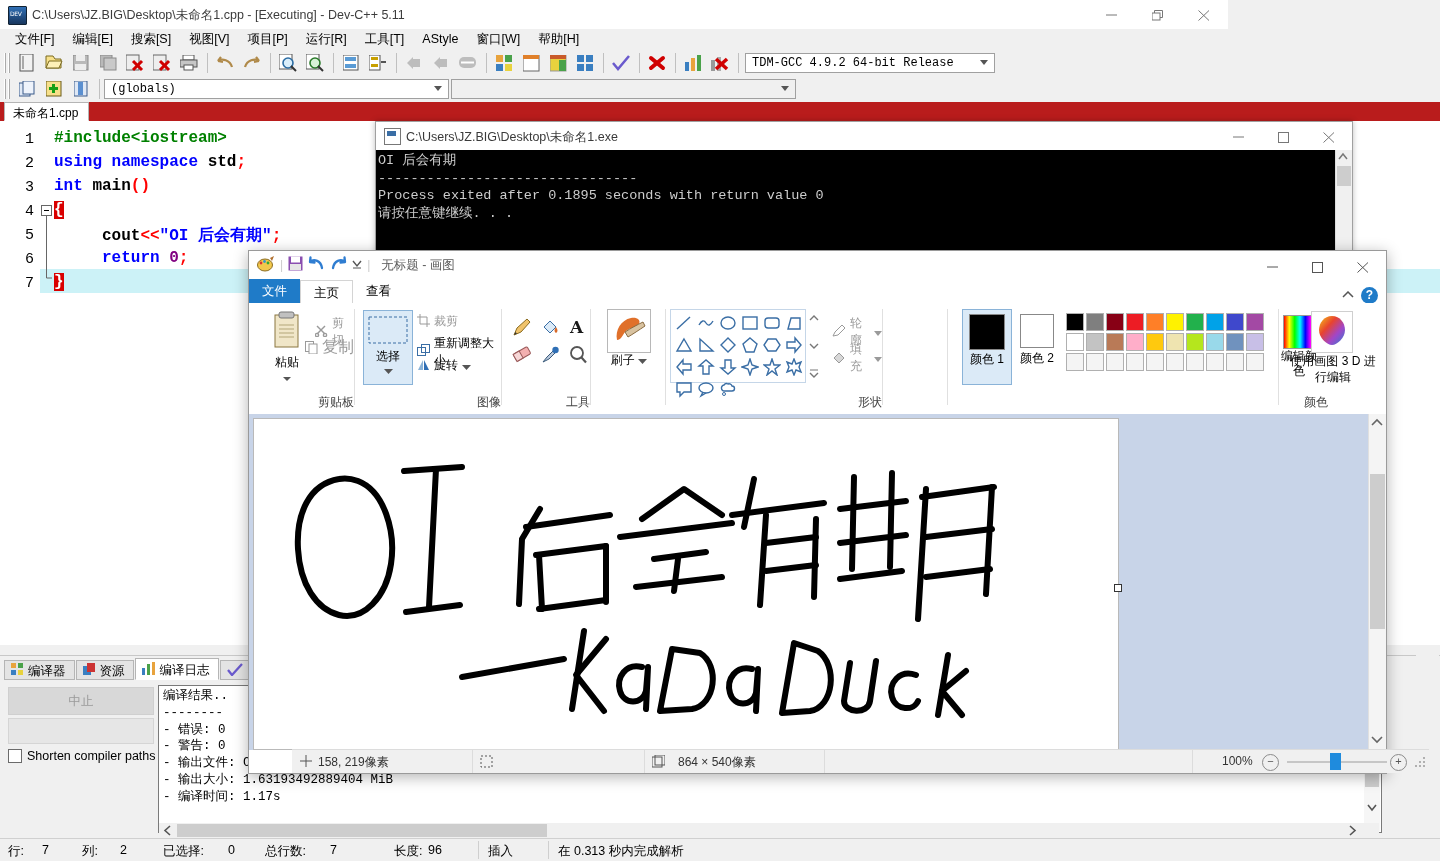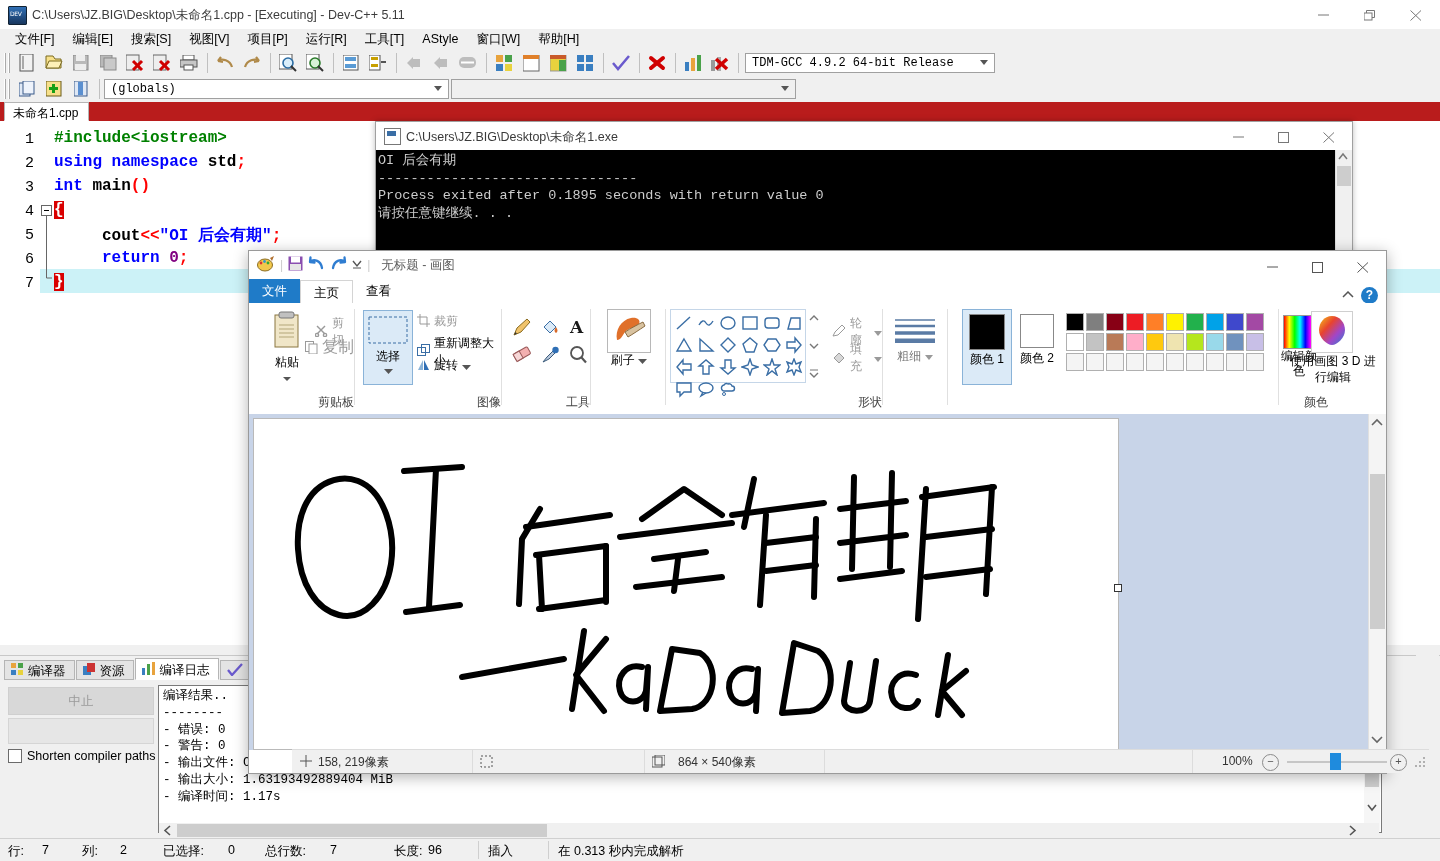--- a/index.html
+++ b/index.html
@@ -2,21 +2,21 @@
 <html><head>
 <meta charset="utf-8">
 <style>
   html,body{margin:0;padding:0;}
   body{width:1440px;height:861px;overflow:hidden;background:#f0f0f0;
        font-family:"Liberation Sans","DejaVu Sans",sans-serif;font-size:12px;color:#000;}
   .root{position:relative;width:1440px;height:861px;}
 
   
   .devcpp{position:absolute;left:0;top:0;width:1440px;height:861px;background:#f0f0f0;}
-  .dev-title{position:absolute;left:0;top:0;width:1440px;height:29px;background:#ffffff;
+  .dev-title{position:absolute;left:0;top:0;width:1228px;height:29px;background:#ffffff;
              border-bottom:1px solid #e8e8e8;}
   .dev-title .ico{position:absolute;left:8px;top:6px;width:17px;height:17px;
         background:linear-gradient(#2f6fb5,#18365e);border:1px solid #123;border-radius:1px;}
   .dev-title .ico:after{content:"DEV";position:absolute;left:1px;top:3px;color:#fff;
         font-size:6px;font-family:"DejaVu Sans",sans-serif;letter-spacing:-.3px;}
   .dev-title .txt{position:absolute;left:32px;top:7px;font-size:12.5px;color:#3c3c3c;}
   .wbtn{position:absolute;top:0;width:46px;height:29px;cursor:default;}
   .wbtn svg{position:absolute;left:16px;top:10px;}
 
   .menubar{position:absolute;left:0;top:29px;width:1440px;height:21px;background:#f0f0f0;}
@@ -876,36 +876,20 @@
               </svg></span>
           <span>填充</span>
           <span><svg width="8" height="5">
                 <polygon points="0,0 8,0 4,5" fill="#9a9a9a"></polygon>
               </svg></span>
         </div>
         <div class="glabel">形状</div>
       </div>
       <div class="rsep" style="left:633px"></div>
 
-      <div class="rgroup" style="left:634px;width:64px">
-        <div style="position:absolute;left:10px;top:14px">
-          <svg width="44" height="26">
-              <line x1="2" y1="3" x2="42" y2="3" stroke="#5a7ba5" stroke-width="1.4"></line>
-              <line x1="2" y1="9" x2="42" y2="9" stroke="#5a7ba5" stroke-width="2.4"></line>
-              <line x1="2" y1="16" x2="42" y2="16" stroke="#5a7ba5" stroke-width="3.6"></line>
-              <line x1="2" y1="24" x2="42" y2="24" stroke="#5a7ba5" stroke-width="5"></line>
-            </svg>
-        </div>
-        <div style="position:absolute;left:12px;top:45px;width:40px;text-align:center;font-size:12px;line-height:16px;color:#777">
-          <span>粗细</span>
-          <span><svg width="8" height="5">
-                <polygon points="0,0 8,0 4,5" fill="#999"></polygon>
-              </svg></span>
-        </div>
-      </div>
       <div class="rsep" style="left:698px"></div>
 
       <div class="rgroup" style="left:699px;width:330px">
         <div style="position:absolute;left:14px;top:6px;width:48px;height:74px;background:#dbeaf7;border:1px solid #8ab3d8;text-align:center">
           <div style="width:34px;height:34px;background:#000;border:1px solid #888;margin:4px auto 2px"></div>
           <div style="font-size:12px;line-height:15px">颜色 1</div>
         </div>
         <div style="position:absolute;left:66px;top:6px;width:46px;height:74px;text-align:center">
           <div style="width:32px;height:32px;background:#fff;border:1px solid #888;margin:5px auto 3px"></div>
           <div style="font-size:12px;line-height:15px">颜色 2</div>

